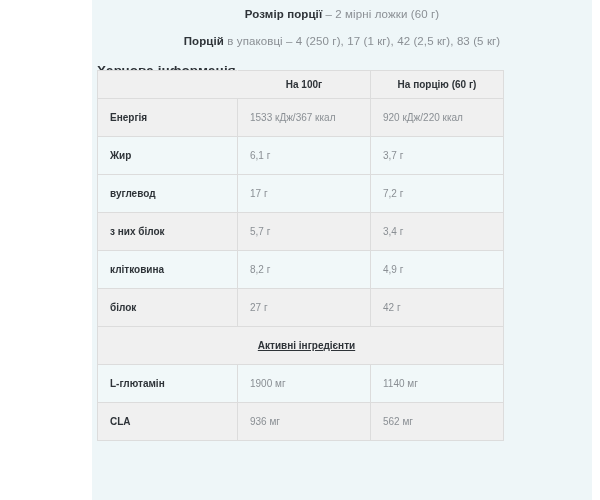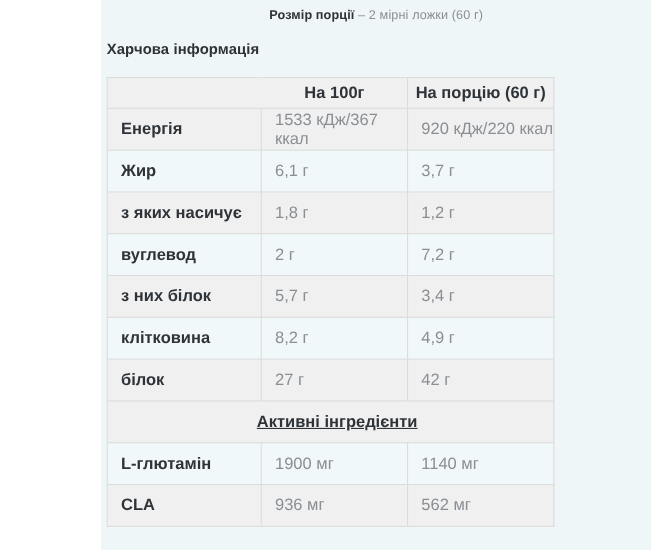--- a/index.html
+++ b/index.html
@@ -55,21 +55,21 @@
     top: 70px;
     width: 406px;
     border-collapse: collapse;
     table-layout: fixed;
   }
   #nutrition-table td {
     border: 1px solid #dcdcdc;
     padding: 0 0 0 12px;
     height: 38px;
     vertical-align: middle;
-    font-size: 15px;
+    font-size: 10px;
     box-sizing: border-box;
   }
   col.c-label { width: 140px; }
   col.c-per100 { width: 133px; }
   col.c-perserv { width: 133px; }
 
   tr.row-gray td { background: #f0f0f0; }
   tr.row-mint td { background: #f1f8f9; }
 
   
@@ -103,20 +103,23 @@
 </style>
 </head>
 <body>
 
 <div id="content-band">
 
   <div class="serving-line" id="serving-size-line">
     <span class="lead">Розмір порції</span><span> – 2 мірні ложки (60 г)</span>
   </div>
 
+  <div class="serving-line" id="servings-per-line">
+    <span class="lead">Порцій</span><span> в упаковці – 4 (250 г), 17 (1 кг), 42 (2,5 кг), 83 (5 кг)</span>
+  </div>
 
   <div id="nutrition-heading">Харчова інформація</div>
 
   <table id="nutrition-table">
     <colgroup>
       <col class="c-label">
       <col class="c-per100">
       <col class="c-perserv">
     </colgroup>
     <tbody>
@@ -129,28 +132,23 @@
       <tr class="row-gray">
         <td class="cell-label">Енергія</td>
         <td class="cell-value">1533 кДж/367 ккал</td>
         <td class="cell-value">920 кДж/220 ккал</td>
       </tr>
       <tr class="row-mint">
         <td class="cell-label">Жир</td>
         <td class="cell-value">6,1 г</td>
         <td class="cell-value">3,7 г</td>
       </tr>
-      <tr class="row-gray">
-        <td class="cell-label">з яких насичує</td>
-        <td class="cell-value">1,8 г</td>
-        <td class="cell-value">1,2 г</td>
-      </tr>
       <tr class="row-mint">
         <td class="cell-label">вуглевод</td>
-        <td class="cell-value">2 г</td>
+        <td class="cell-value">17 г</td>
         <td class="cell-value">7,2 г</td>
       </tr>
       <tr class="row-gray">
         <td class="cell-label">з них білок</td>
         <td class="cell-value">5,7 г</td>
         <td class="cell-value">3,4 г</td>
       </tr>
       <tr class="row-mint">
         <td class="cell-label">клітковина</td>
         <td class="cell-value">8,2 г</td>

